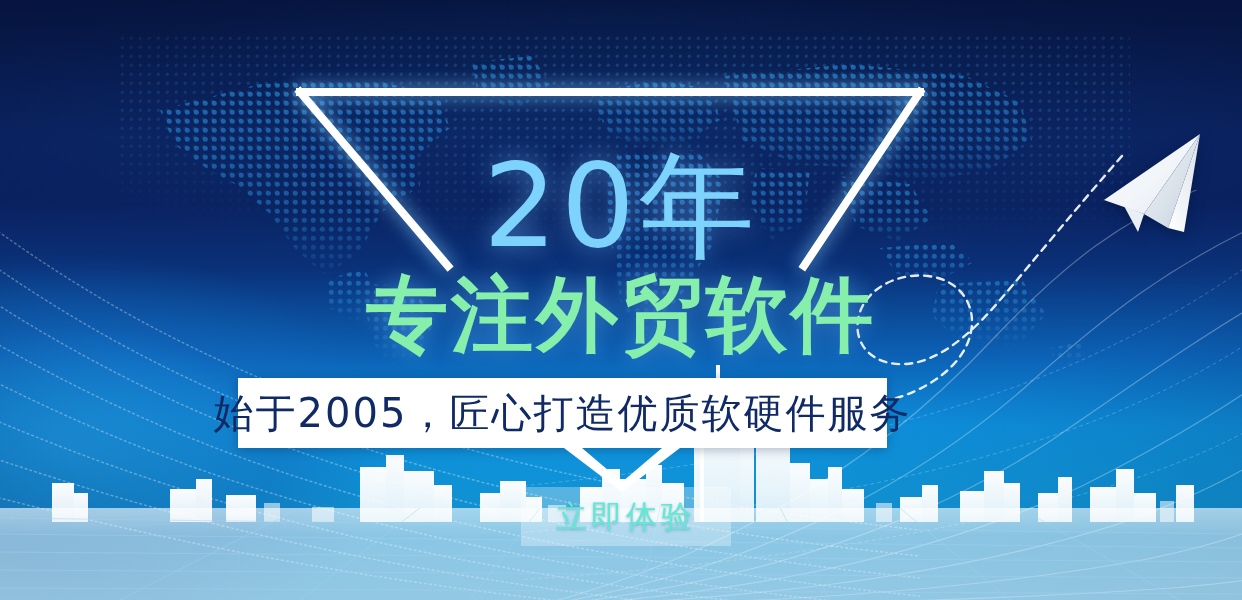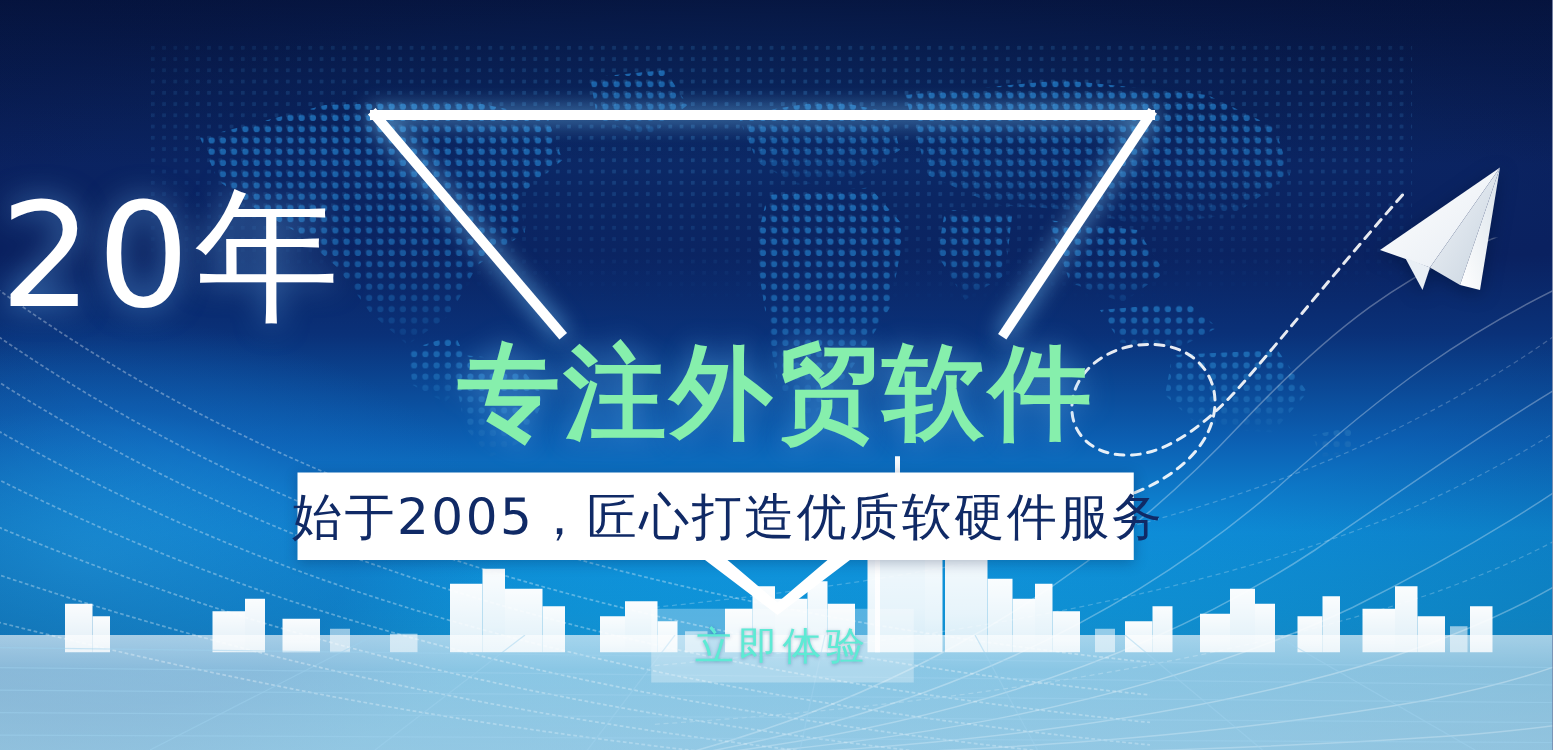--- a/index.html
+++ b/index.html
@@ -85,21 +85,22 @@
   .trail{position:absolute; left:850px; top:150px; width:330px; height:260px; pointer-events:none;}
   .trail svg{width:100%;height:100%;}
   .plane{position:absolute; left:1080px; top:128px; width:150px; height:125px; pointer-events:none;}
   .plane svg{width:100%;height:100%; filter:drop-shadow(0 3px 7px rgba(0,20,60,.55));}
 
   
   .content{position:absolute; inset:0;}
 
   .headline-years{
     position:absolute; left:0; right:0; top:148px;
-    color:#ffffff;
+    text-align:center;
+    color:#7dd3fc;
     font-size:116px;
     line-height:1;
     font-weight:400;
     letter-spacing:4px;
     text-shadow:0 0 24px rgba(120,195,255,.55);
     white-space:nowrap;
   }
   .headline-main{
     position:absolute; left:0; right:0; top:274px;
     text-align:center;
@@ -110,21 +111,21 @@
     letter-spacing:3px;
     text-shadow:0 0 22px rgba(120,195,255,.45);
     white-space:nowrap;
   }
 
   .subtitle-bar{
     position:absolute; left:238px; top:378px;
     width:649px; height:70px;
     background:#ffffff;
     box-shadow:0 2px 10px rgba(0,20,60,.28);
-    display:flex; align-items:center; justify-content:center;padding-left:20px;
+    display:flex; align-items:center; justify-content:center;
   }
   .subtitle-text{
     color:#102a66;
     font-size:40px;
     font-weight:500;
     letter-spacing:2px;
     white-space:nowrap;
   }
 
   .chev{position:absolute; left:564px; top:448px; width:116px; height:44px; pointer-events:none;}

